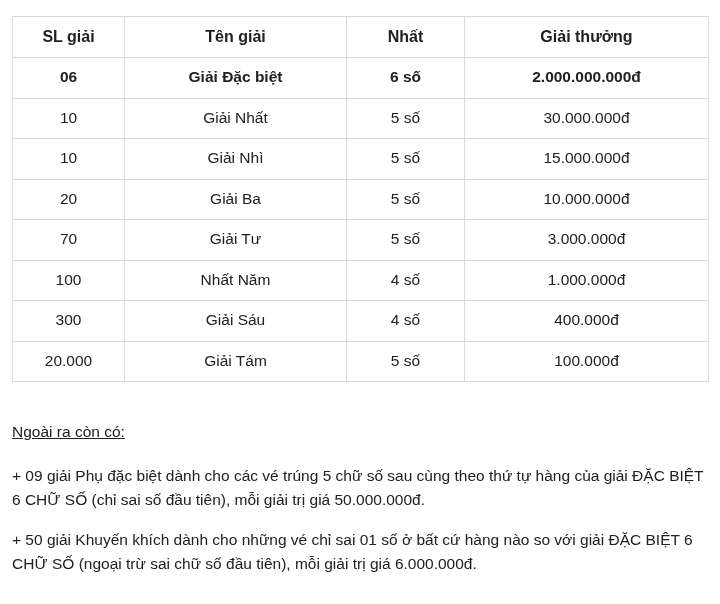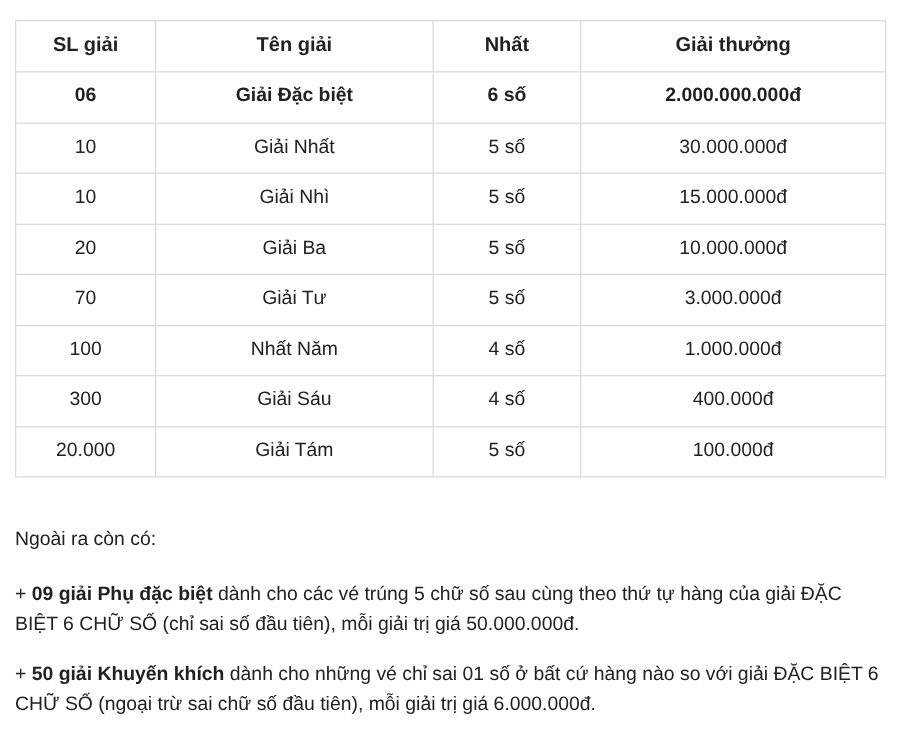--- a/index.html
+++ b/index.html
@@ -53,23 +53,24 @@
     padding-top: 22px;
   }
   .notes p {
     margin: 0 0 16px 0;
     font-size: 15.5px;
     line-height: 1.55;
     color: #202124;
   }
   .notes p.intro {
     margin-bottom: 20px;
+    text-decoration: underline;
   }
   .notes b {
-    font-weight: bold;
+    font-weight: normal;
   }
 </style>
 </head>
 <body>
 
 <div class="page">
 
   <table class="prize-table">
     <colgroup>
       <col class="c1">

